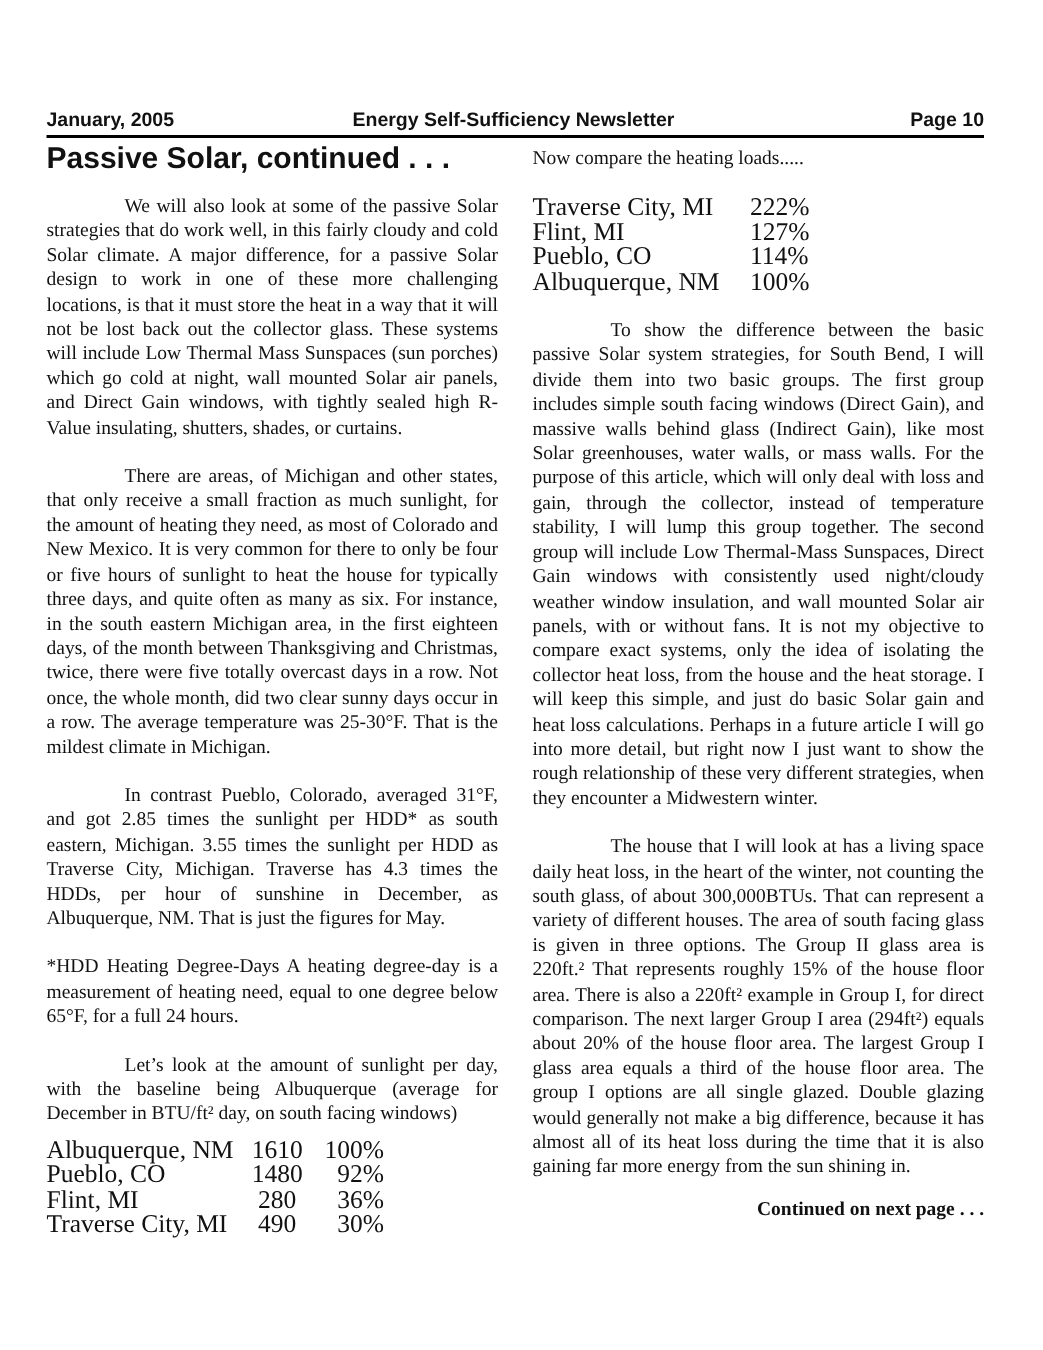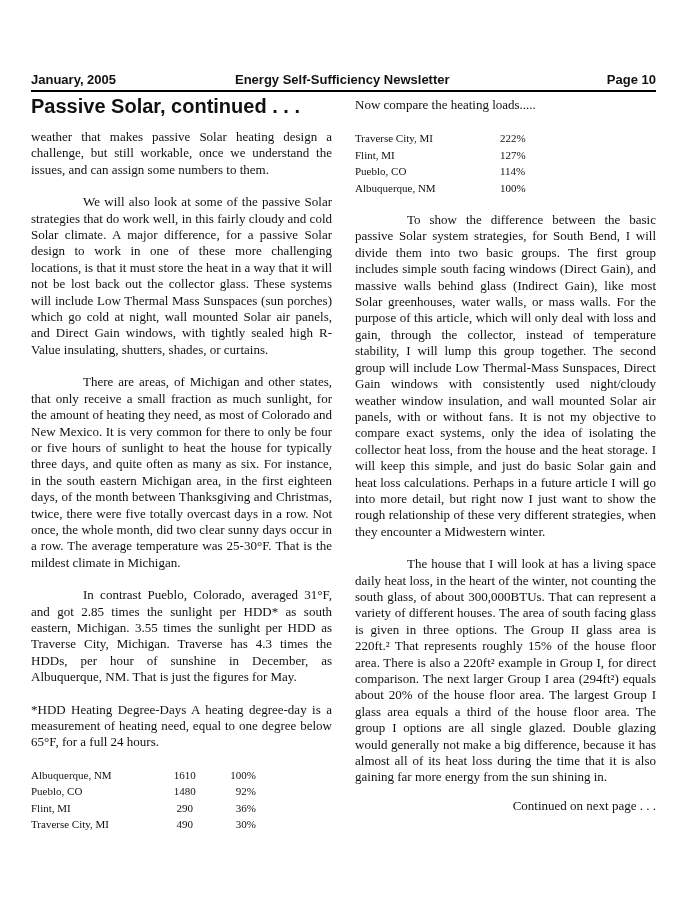--- a/index.html
+++ b/index.html
@@ -12,63 +12,63 @@
   }
   .header .title { position: absolute; left: 204px; }
   .cols { display: flex; justify-content: space-between; margin-top: 2px; }
   .col { width: 301px; font-family: "Liberation Serif", serif; font-size: 13px; line-height: 16.4px; text-align: justify; }
   .col-left { width: 301px; }
   .col-right { width: 301px; }
   .section-title { font-family: "Liberation Sans", sans-serif; font-weight: bold; font-size: 20px; line-height: 20px; margin: 2px 0 13px 0; text-align: left; }
   p { margin: 0 0 16px 0; }
   .indent { text-indent: 52px; }
   .center { text-align: left; margin: 3px 0 17px 0; }
-  table { border-collapse: collapse; font-family: "Liberation Serif", serif; font-size: 11px; }
+  table { border-collapse: collapse; font-family: "Liberation Serif", serif; font-size: 17px; }
   td { padding: 0; line-height: 16.4px; }
   .sun-table { width: 225px; margin-bottom: 12px; }
   .sun-table td.city { width: 130px; }
   .sun-table td.num { text-align: center; width: 38px; }
   .sun-table td.pct { text-align: right; width: 50px; }
   .load-table { margin-bottom: 16px; }
   .load-table td.city { width: 145px; }
-  .continued { text-align: right; font-weight: normal; margin-top: 12px; }
+  .continued { text-align: right; font-weight: bold; margin-top: 12px; }
 </style>
 </head>
 <body>
 
 <div class="page">
   <div class="header">
     <span>January, 2005</span>
     <span class="title">Energy Self-Sufficiency Newsletter</span>
     <span>Page 10</span>
   </div>
 
   <div class="cols">
     <div class="col col-left">
       <div class="section-title">Passive Solar, continued . . .</div>
-      <p>weather that makes passive Solar heating design a challenge, but still workable, once we understand the issues, and can assign some numbers to them.</p>
       <p class="indent">We will also look at some of the passive Solar strategies that do work well, in this fairly cloudy and cold Solar climate.  A major difference, for a passive Solar design to work in one of these more challenging locations, is that it must store the heat in a way that it will not be lost back out the collector glass.  These systems will include Low Thermal Mass Sunspaces (sun porches) which go cold at night, wall mounted Solar air panels, and Direct Gain windows, with tightly sealed high R-Value insulating, shutters, shades, or curtains.</p>
       <p class="indent">There are areas, of Michigan and other states, that only receive a small fraction as much sunlight, for the amount of heating they need, as most of Colorado and New Mexico.  It is very common for there to only be four or five hours of sunlight to heat the house for typically three days, and quite often as many as six.  For instance, in the south eastern Michigan area, in the first eighteen days, of the month between Thanksgiving and Christmas, twice, there were five totally overcast days in a row. Not once, the whole month, did two clear sunny days occur in a row.  The average temperature was 25-30°F. That is the mildest climate in Michigan.</p>
       <p class="indent">In contrast Pueblo, Colorado, averaged 31°F, and got 2.85 times the sunlight per HDD* as south eastern, Michigan. 3.55 times the sunlight per HDD as Traverse City, Michigan. Traverse has 4.3 times the HDDs,  per hour of sunshine in December, as Albuquerque, NM.  That is just the figures for May.</p>
       <p>*HDD Heating Degree-Days  A heating degree-day is a measurement of heating need, equal to one degree below 65°F, for a full 24 hours.</p>
+      <p class="indent" style="margin-bottom:8px">Let’s look at the amount of sunlight per day, with the baseline being Albuquerque (average  for December in BTU/ft² day, on south facing windows)</p>
       <table class="sun-table">
         <tbody>
           <tr>
             <td class="city">Albuquerque, NM</td>
             <td class="num">1610</td>
             <td class="pct">100%</td>
           </tr>
           <tr>
             <td class="city">Pueblo, CO</td>
             <td class="num">1480</td>
             <td class="pct">92%</td>
           </tr>
           <tr>
             <td class="city">Flint, MI</td>
-            <td class="num">290</td>
+            <td class="num">280</td>
             <td class="pct">36%</td>
           </tr>
           <tr>
             <td class="city">Traverse City, MI</td>
             <td class="num">490</td>
             <td class="pct">30%</td>
           </tr>
         </tbody>
       </table>
     </div>

